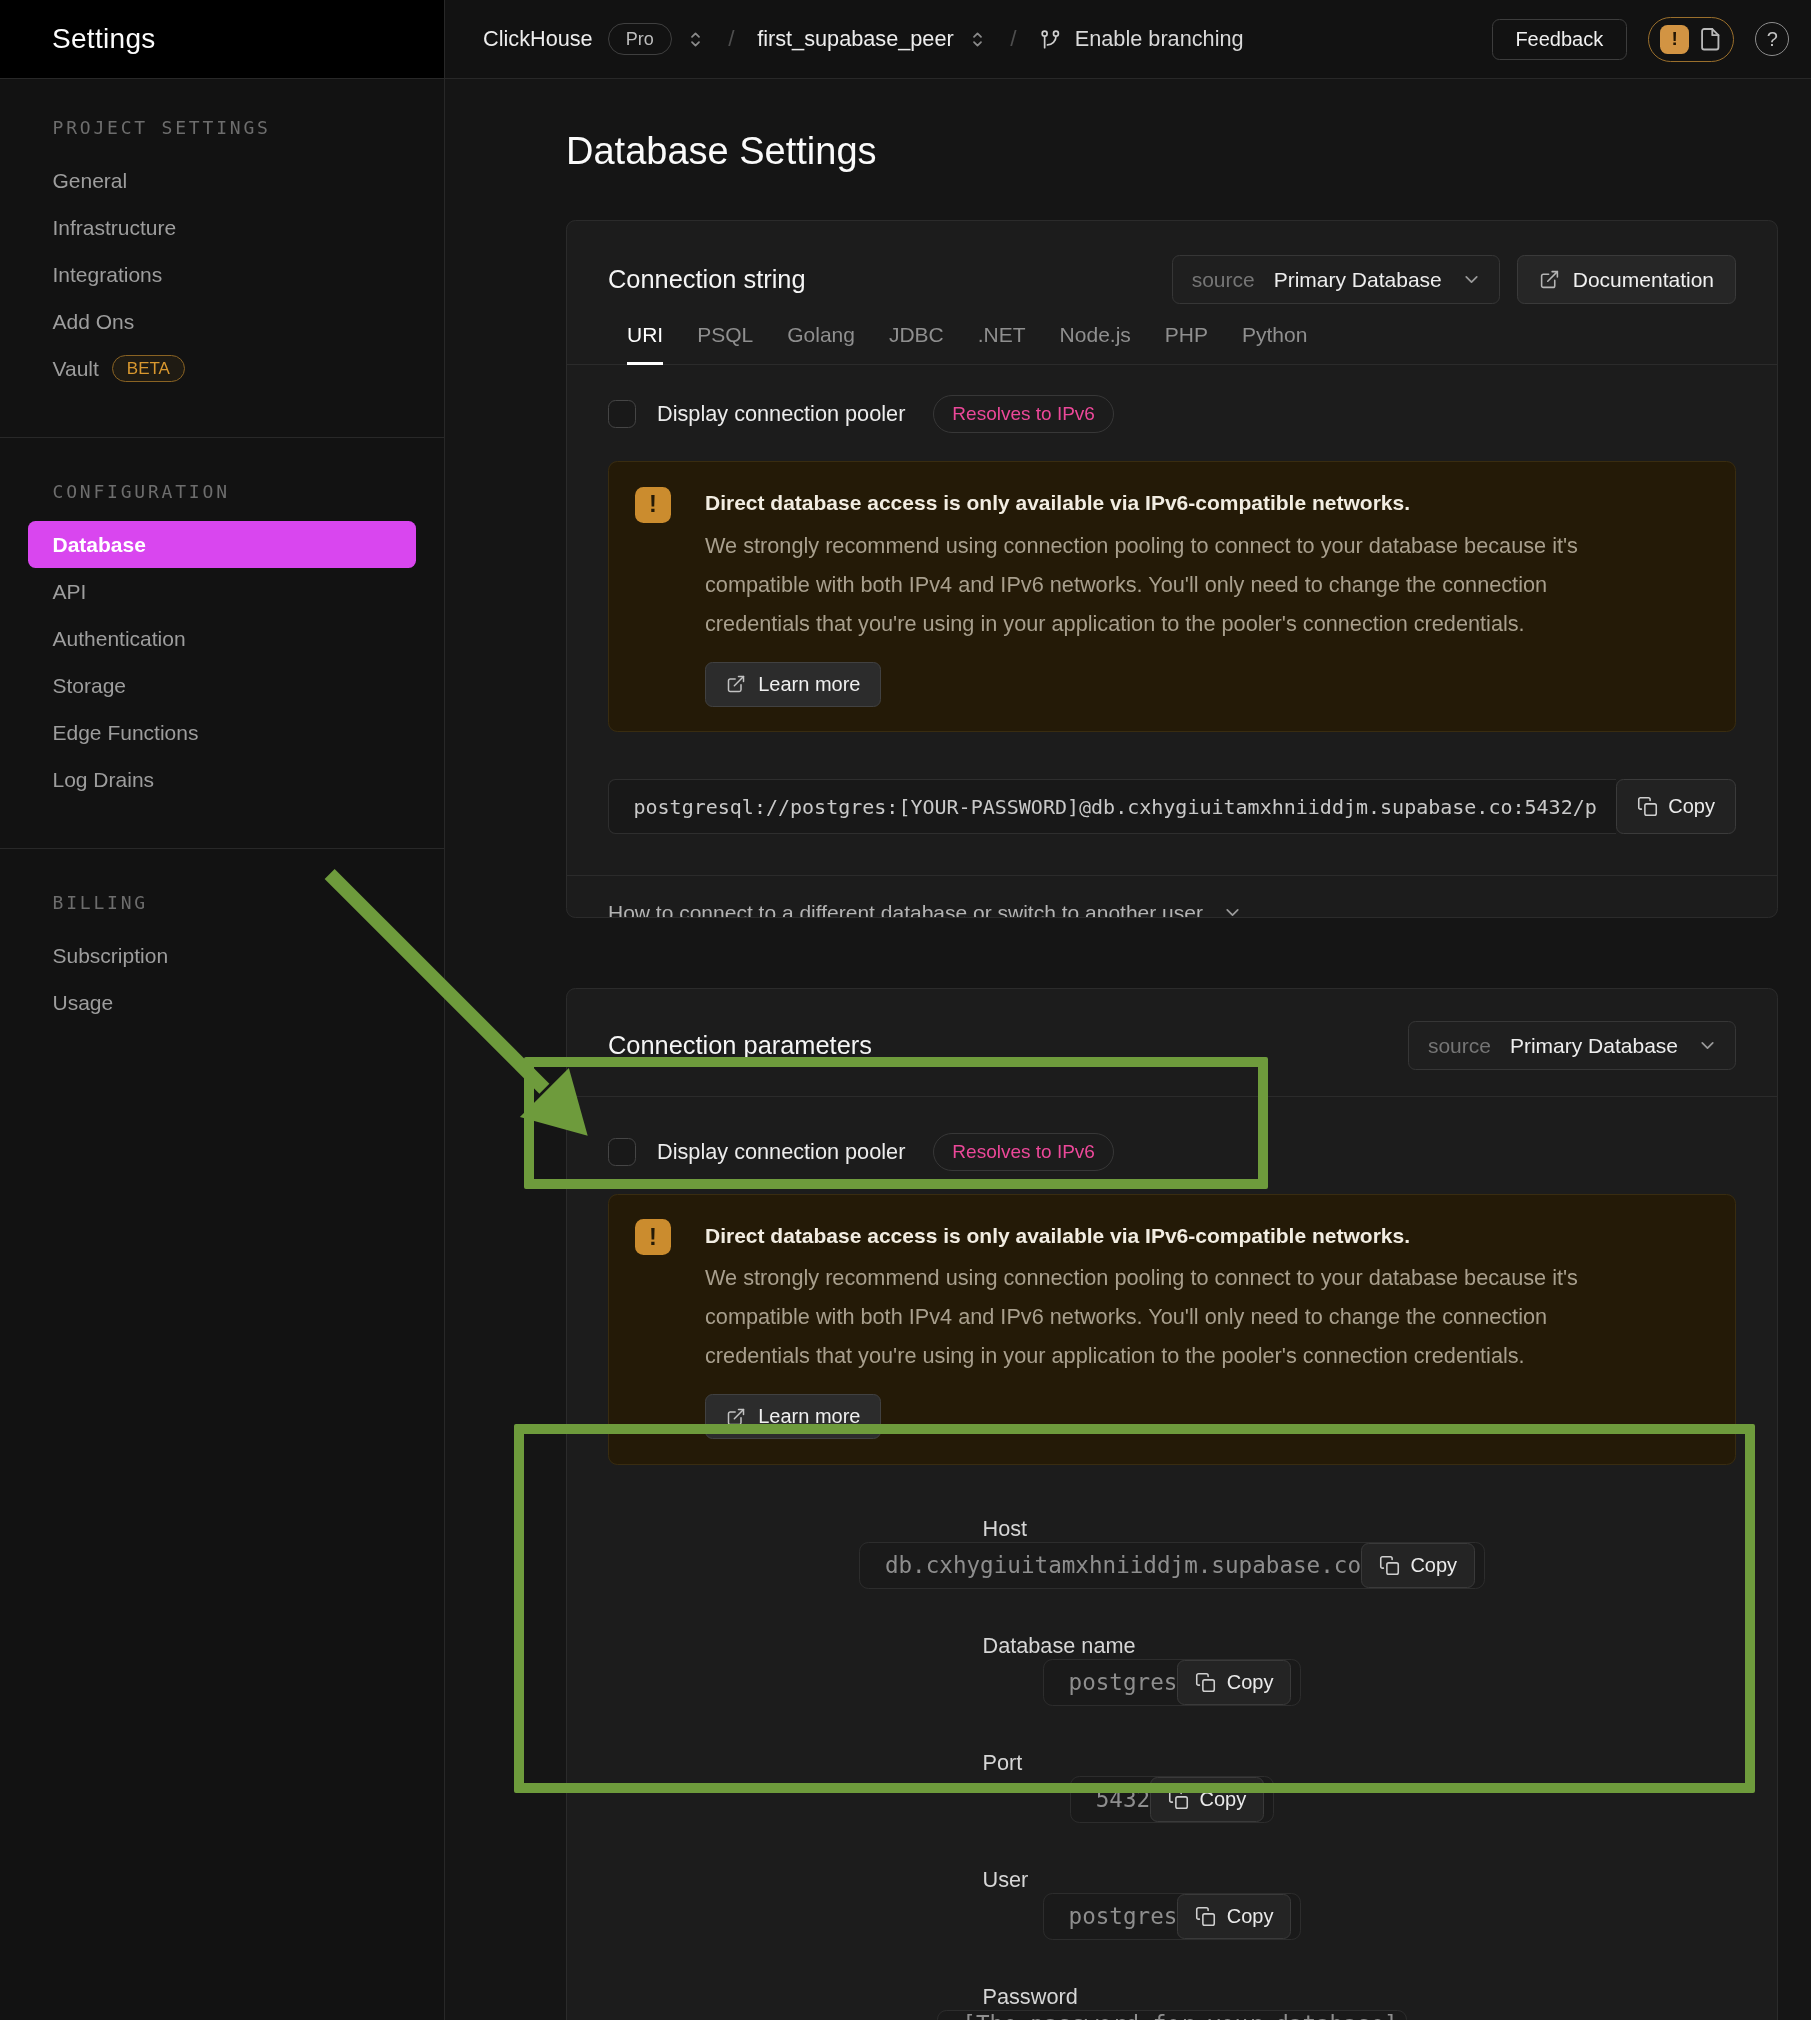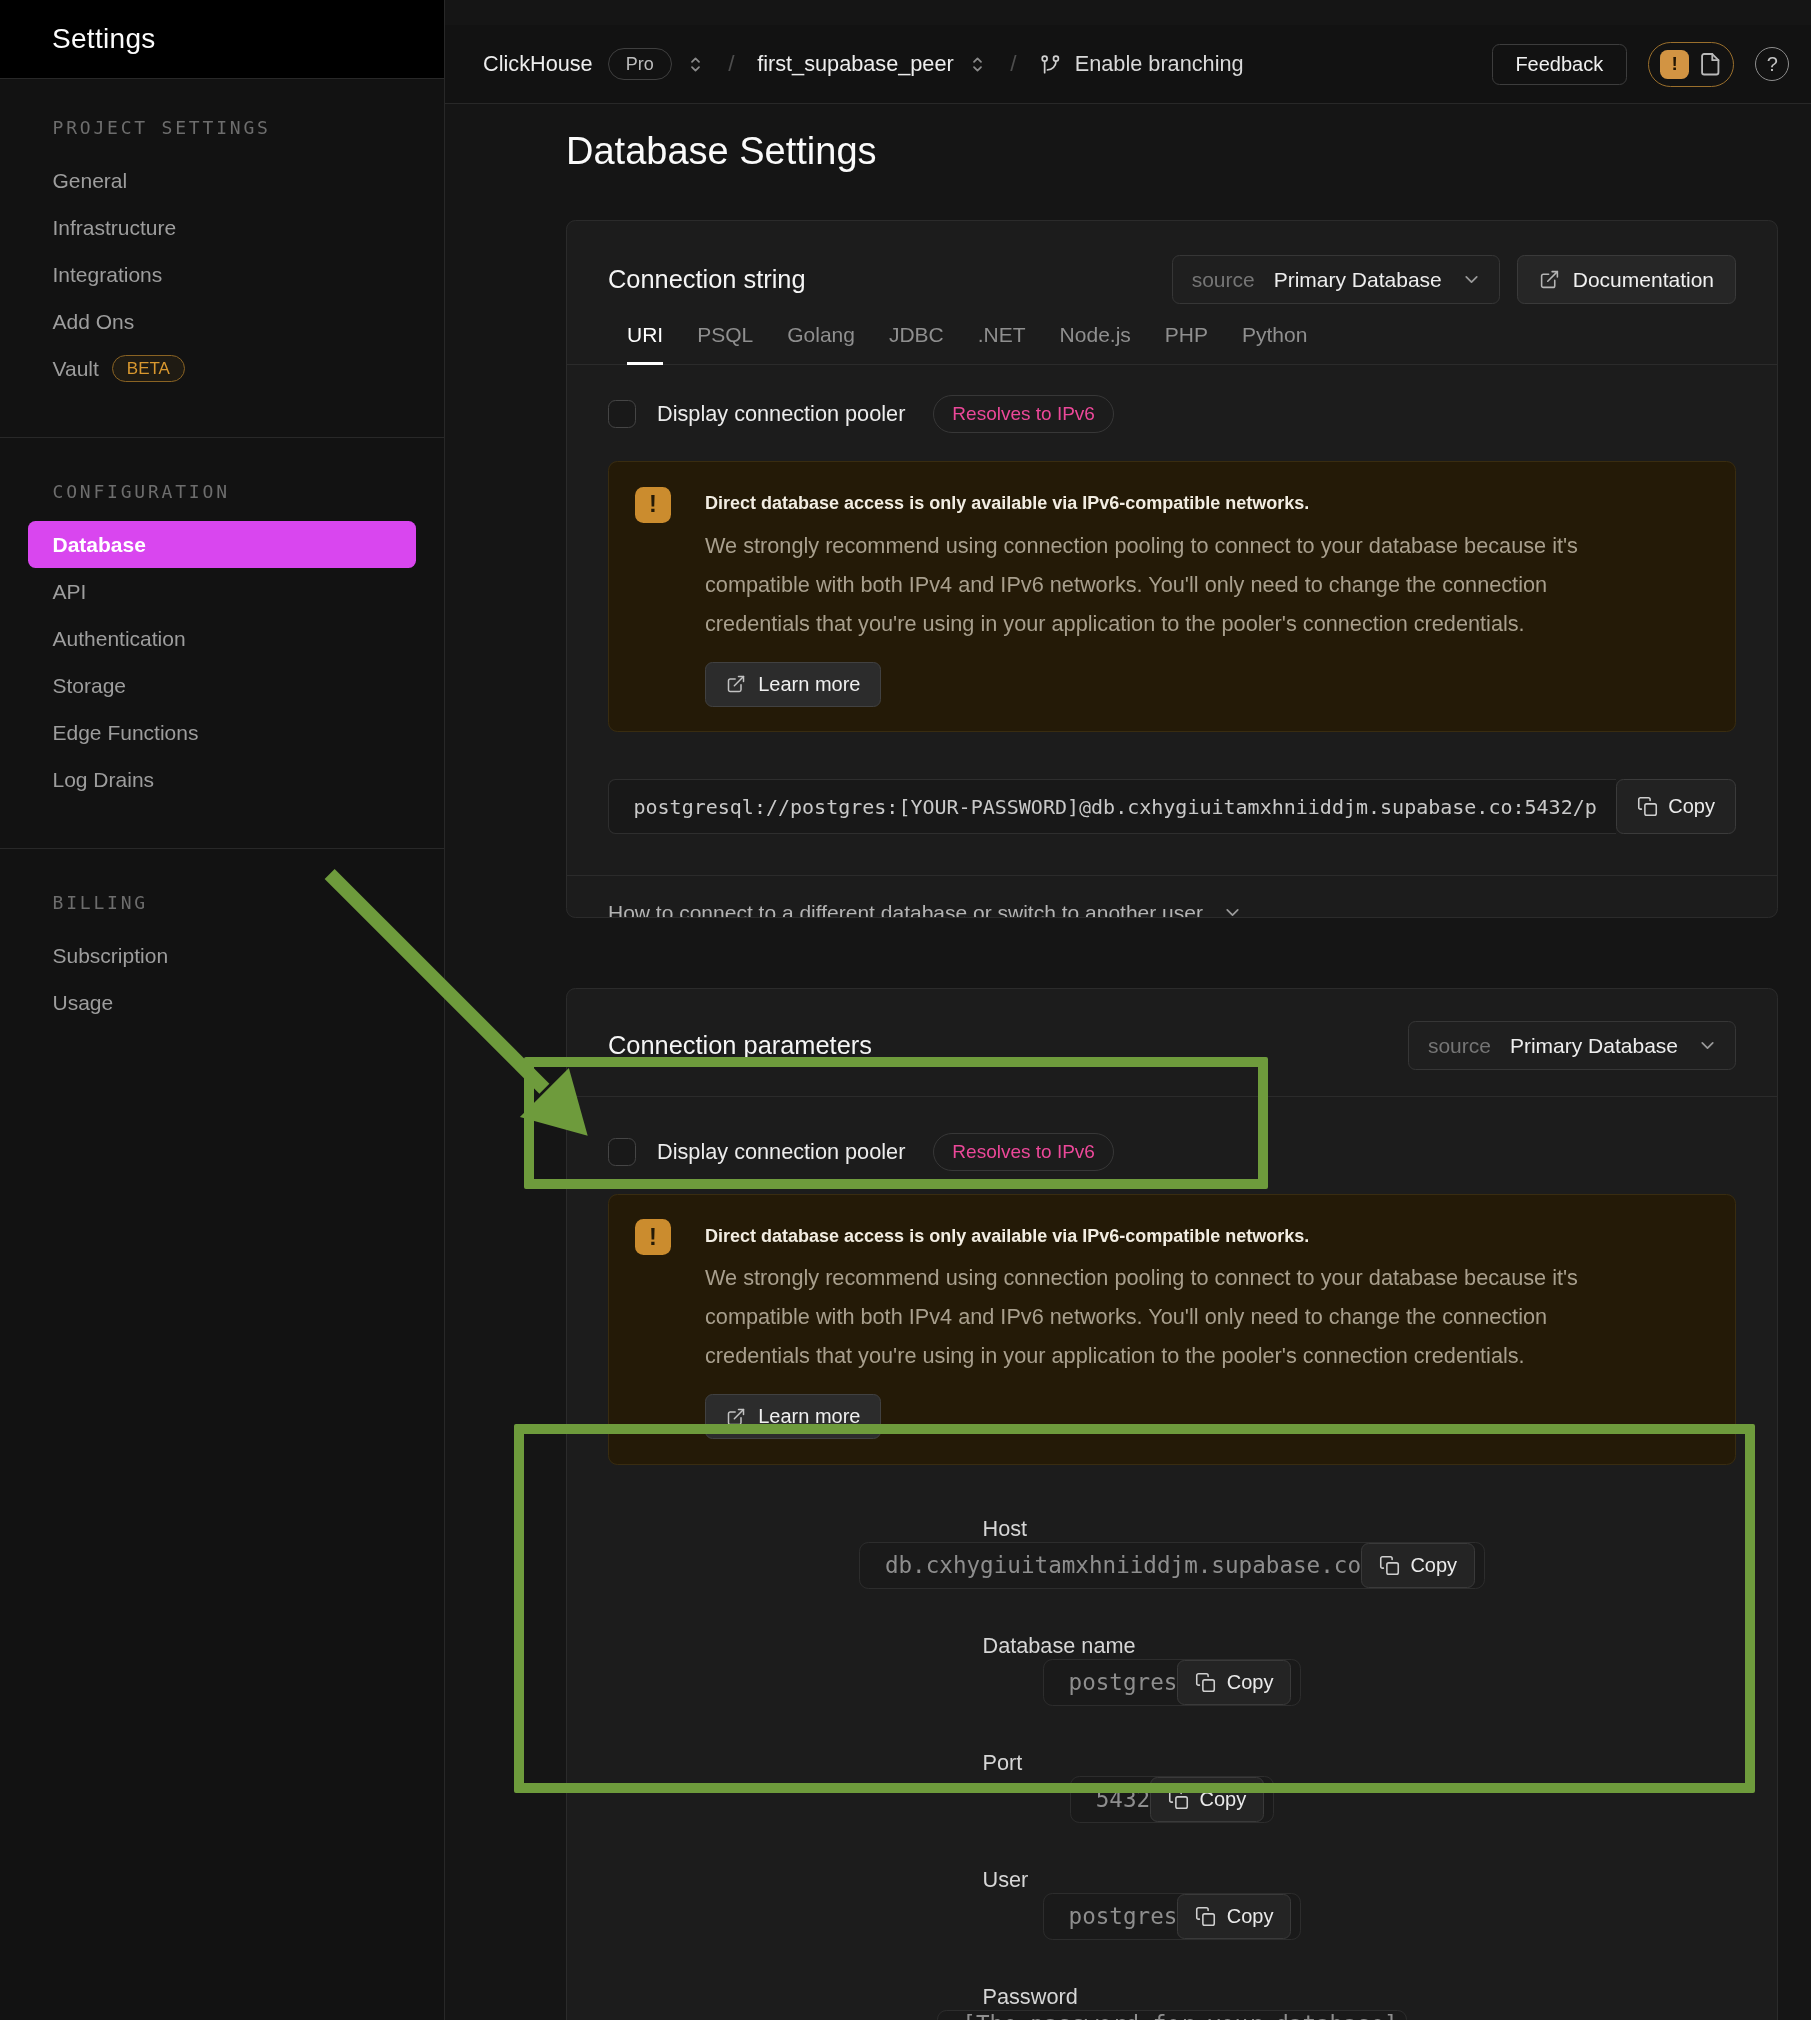--- a/index.html
+++ b/index.html
@@ -4,21 +4,21 @@
 <style>
   * { box-sizing: border-box; margin: 0; padding: 0; }
   html,body { background:#0f0f0f; }
   body { font-family:"Liberation Sans", sans-serif; }
   .app { position:relative; width:1812px; height:2021px; background:#151515; overflow:hidden; }
 
   
   .header { position:absolute; top:0; left:0; width:1812px; height:79px; display:flex; z-index:10; }
   .header-left { width:445px; height:79px; background:#000000; border-right:0.9px solid #282828; border-bottom:0.9px solid #282828; display:flex; align-items:center; padding-left:52px; }
   .header-title { font-size:28px; font-weight:500; color:#fcfcfc; letter-spacing:0.3px; }
-  .header-rest { flex:1; height:79px; background:#121212; border-bottom:0.9px solid #282828; display:flex; align-items:center; padding:0 22.6px 0 38px;margin-top:25px; }
+  .header-rest { flex:1; height:79px; background:#121212; border-bottom:0.9px solid #282828; display:flex; align-items:center; padding:0 22.6px 0 38px; }
   .crumb-org { font-size:21.7px; color:#ededed; }
   .plan-badge { margin-left:15px; border:0.9px solid #3f3f3f; border-radius:19px; padding:4.7px 17px; font-size:18px; color:#bdbdbd; }
   .updown { margin-left:13px; color:#8a8a8a; display:flex; align-items:center; }
   .crumb-sep { margin:0 22.6px; font-size:22.6px; color:#4d4d4d; }
   .crumb-project { font-size:21.7px; color:#ededed; }
   .branch-wrap { display:flex; align-items:center; gap:13px; color:#d9d9d9; }
   .header-spacer { flex:1; }
   .feedback-btn { height:41px; padding:0 22.6px; border:0.9px solid #3d3d3d; border-radius:7.5px; background:transparent; color:#f0f0f0; font-size:20px; display:flex; align-items:center; cursor:pointer; }
   .notif-pill { margin-left:21px; height:45px; padding:0 11.3px; border:0.9px solid #9a6f2c; border-radius:24.5px; display:flex; align-items:center; gap:8.5px; cursor:pointer; }
   .warn-sq-small { width:29px; height:29px; border-radius:7.5px; background:#d29443; color:#231604; font-weight:700; font-size:19px; display:flex; align-items:center; justify-content:center; }
@@ -57,21 +57,21 @@
 
   .pooler-row { display:flex; align-items:center; padding:30px 41px 0; }
   .card-2 .pooler-row { padding-top:36px; }
   .checkbox { width:28px; height:28px; border:1.9px solid #454545; border-radius:7.5px; background:#191919; flex-shrink:0; cursor:pointer; }
   .pooler-label { margin-left:21px; font-size:21.7px; color:#ececec; }
   .ipv6-badge { margin-left:28px; height:38px; border:0.9px solid #373737; border-radius:19px; padding:0 18px; font-size:19px; color:#ec4899; display:flex; align-items:center; }
 
   .warning { margin:28px 41px 0; background:#241a07; border:0.9px solid #392c10; border-radius:9.4px; padding:24.5px 28px 24.5px 26px; display:flex; gap:34px; }
   .card-2 .warning { margin-top:22.6px; }
   .warn-icon { width:36px; height:36px; border-radius:8.5px; background:#cb8c2e; color:#241a07; font-size:23.5px; font-weight:700; display:flex; align-items:center; justify-content:center; flex-shrink:0; }
-  .warn-title { font-size:18px; font-weight:600; color:#f2ede2; line-height:26px; margin-top:3.8px; }
+  .warn-title { font-size:21px; font-weight:600; color:#f2ede2; line-height:26px; margin-top:3.8px; }
   .warn-body { margin-top:9.4px; font-size:21.7px; color:#a89f8d; line-height:39px; max-width:951px; }
   .learn-btn { margin-top:19px; height:45px; display:inline-flex; align-items:center; gap:12.2px; padding:0 20px; background:#2c2c2c; border:0.9px solid #414141; border-radius:7.5px; color:#f0f0f0; font-size:20px; cursor:pointer; }
 
   .code-row { margin:47px 41px 0; display:flex; }
   .code-input { flex:1; height:55px; min-width:0; background:#181818; border:0.9px solid #2e2e2e; border-right:none; border-radius:7.5px 0 0 7.5px; display:flex; align-items:center; padding:0 9.4px 0 24.5px; font-family:"DejaVu Sans Mono", monospace; font-size:20px; color:#c9c9c9; white-space:nowrap; overflow:hidden; }
   .code-copy { height:55px; flex-shrink:0; border:0.9px solid #3b3b3b; background:#222222; border-radius:7.5px; display:flex; align-items:center; gap:10.4px; padding:0 20px; font-size:20px; color:#eaeaea; cursor:pointer; }
 
   .card-footer { margin-top:41px; border-top:0.9px solid #2b2b2b; padding:24.5px 41px 22.6px; display:flex; align-items:center; gap:19px; font-size:21px; color:#b3b3b3; cursor:pointer; }
 
   .fields { padding:51px 41px 45px; }

